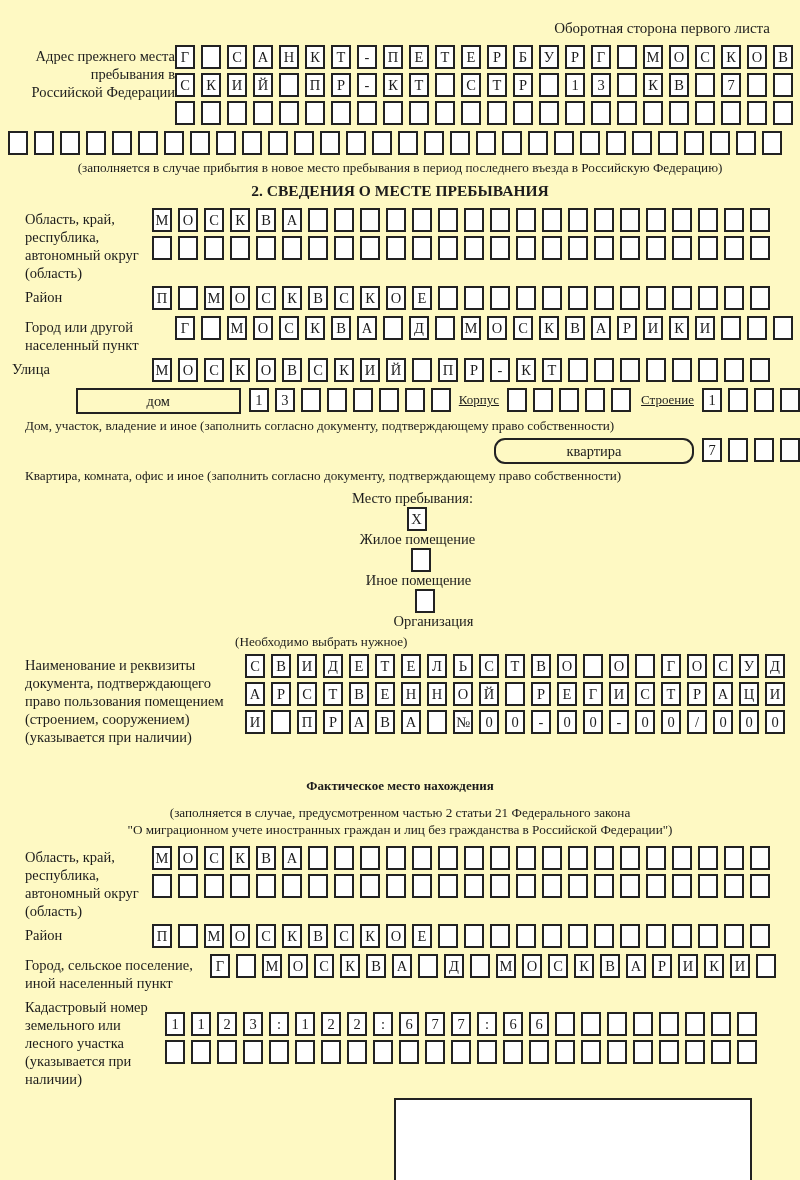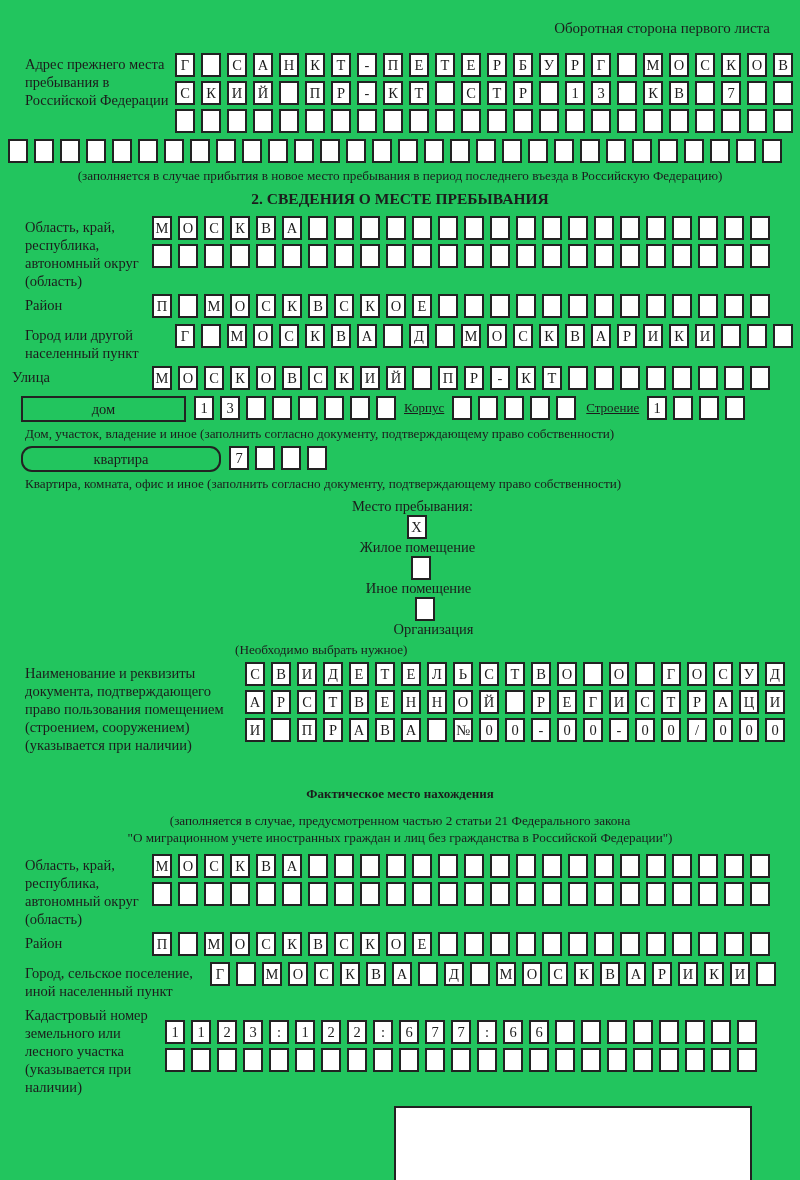--- a/index.html
+++ b/index.html
@@ -1,18 +1,18 @@
 <!DOCTYPE html>
 <html><head>
 <meta charset="utf-8">
 <style>
   html,body { margin:0; padding:0; background:#e8e8e8; }
   .page {
     position:relative; width:800px; height:1180px; margin:0 auto;
-    background:#22c55e; color:#1c1c1c;
+    background:#fef9c3; color:#1c1c1c;
     font-family:"Liberation Serif","DejaVu Serif",serif;
     overflow:hidden; box-sizing:border-box; padding-top:20px;
   }
   .hdr-note { text-align:right; padding-right:30px; font-size:15px; }
 
   .lab { font-size:14.5px; line-height:18px; box-sizing:border-box; padding-left:25px; padding-top:2px; }
   .note { font-size:13.2px; line-height:17px; }
   .note.center { text-align:center; }
 
   .frow { display:flex; align-items:flex-start; margin-bottom:2px; }
@@ -26,21 +26,21 @@
 
   .sec-title { text-align:center; font-weight:bold; font-size:15.5px; margin:6px 0 8px 0; }
   .sub-title { text-align:center; font-weight:bold; font-size:13px; margin:12px 0 10px 0; }
 
   .wide-box {
     box-sizing:border-box; height:26px; border:2px solid #222;
     display:flex; align-items:center; justify-content:center; font-size:14.5px;
   }
   .inline-lab { font-size:13px; white-space:nowrap; padding-top:4px;text-decoration:underline; }
 
-  .house-row, .apt-row { display:flex; align-items:flex-start; margin-left:21px; margin-bottom:3px; }
+  .house-row, .apt-row { display:flex; align-items:flex-start; margin-left:34px; margin-bottom:3px;justify-content:flex-end; }
   .house-row .cellrow, .apt-row .cellrow { margin-left:8px; margin-bottom:0; }
 
   .note-indent { margin-left:25px; margin-bottom:4px; }
 
   .stay-row { display:flex; align-items:center; margin-left:25px; margin-top:6px; margin-bottom:3px; font-size:14.5px;flex-direction:column; }
   .checkbox {
     box-sizing:border-box; width:20px; height:24px; border:2px solid #222;
     display:flex; align-items:center; justify-content:center; font-size:14.5px; background:#fff;
   }
 
@@ -53,21 +53,21 @@
     text-align:center; font-size:13.8px; line-height:18px;
   }
 </style>
 </head>
 <body>
 
 <div class="page">
 
   <div class="hdr-note">Оборотная сторона первого листа</div>
 
-  <div class="frow" style="margin-top:16px;">
+  <div class="frow" style="margin-top:8px;text-align:right;">
     <div class="lab" style="flex:0 0 175px;">Адрес прежнего места пребывания в Российской Федерации</div>
     <div>
       <div class="cellrow">
           <span class="cell">Г</span>
           <span class="cell"></span>
           <span class="cell">С</span>
           <span class="cell">А</span>
           <span class="cell">Н</span>
           <span class="cell">К</span>
           <span class="cell">Т</span>

